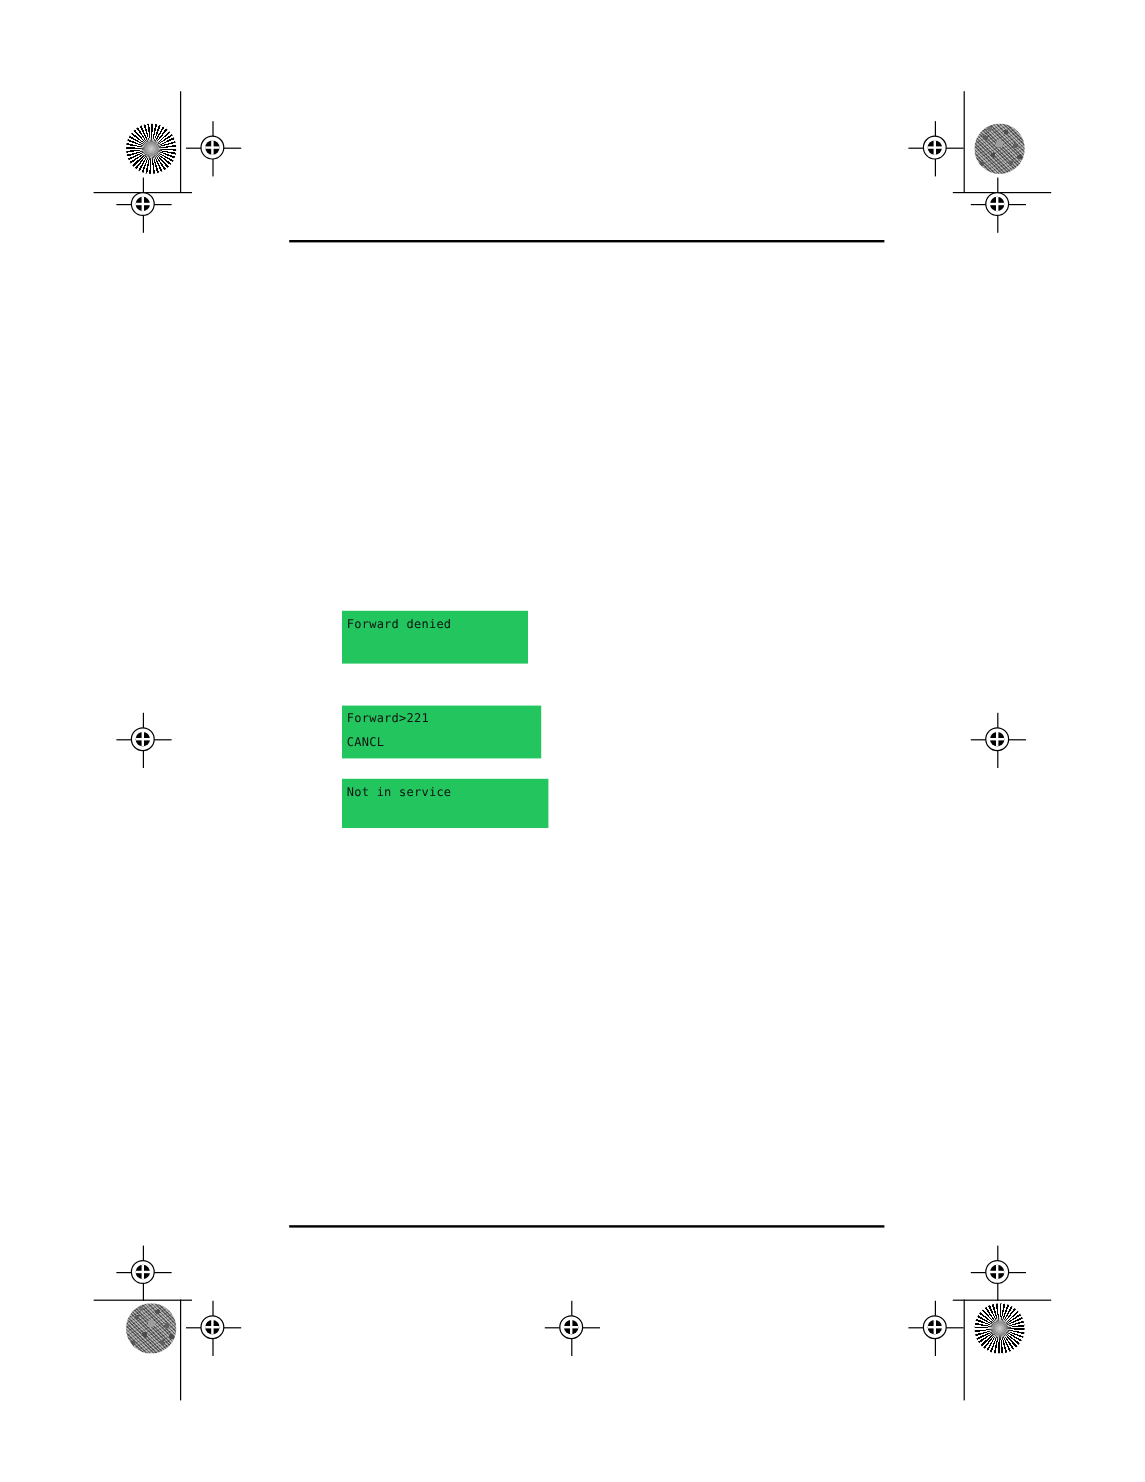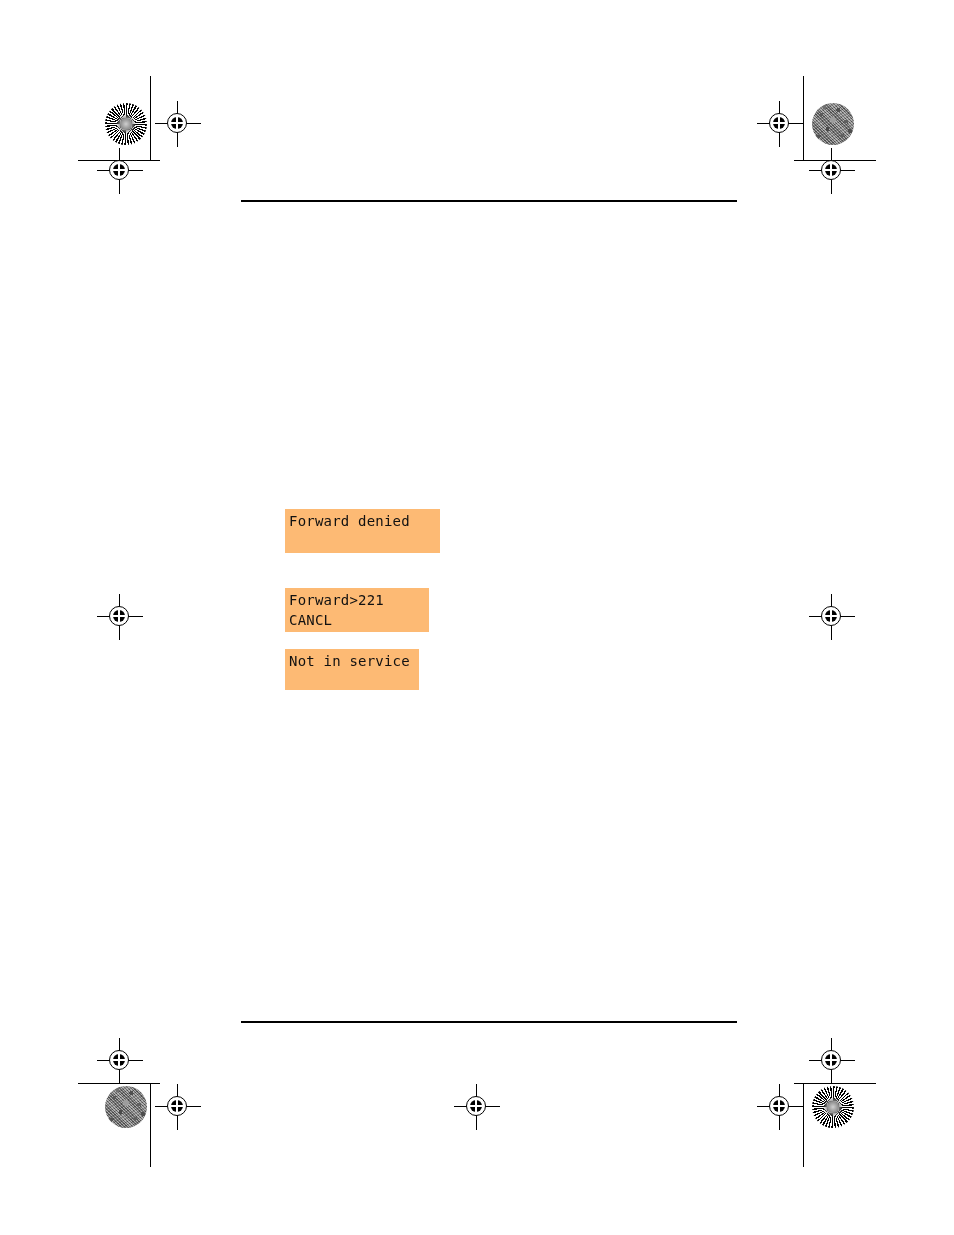--- a/index.html
+++ b/index.html
@@ -112,23 +112,23 @@
   
   .page-rule {
     position: absolute;
     height: 2px;
     background: #000000;
   }
 
   
   .lcd-panel {
     position: absolute;
-    background: #fdba74;
+    background: #22c55e;
     font-family: "DejaVu Sans Mono", "Liberation Mono", monospace;
-    font-size: 14px;
+    font-size: 10px;
     color: #111111;
     letter-spacing: 0.2px;
     box-sizing: border-box;
   }
   .lcd-line {
     position: absolute;
     left: 4px;
     right: 3px;
     height: 20px;
     line-height: 20px;
@@ -242,23 +242,23 @@
 
   <div class="page-rule" style="left:241px; top:200px; width:496px;"></div>
 
   <div class="page-rule" style="left:241px; top:1021px; width:496px;"></div>
 
   <div class="lcd-panel" style="left:285px; top:509px; width:155px; height:44px;">
     <div class="lcd-line row1">Forward denied</div>
     <div class="lcd-line row2"></div>
   </div>
 
-  <div class="lcd-panel" style="left:285px; top:588px; width:144px; height:44px;">
+  <div class="lcd-panel" style="left:285px; top:588px; width:166px; height:44px;">
     <div class="lcd-line row1">Forward&gt;221</div>
     <div class="lcd-line row2 align-right">CANCL</div>
   </div>
 
-  <div class="lcd-panel" style="left:285px; top:649px; width:134px; height:41px;">
+  <div class="lcd-panel" style="left:285px; top:649px; width:172px; height:41px;">
     <div class="lcd-line row1">Not in service</div>
     <div class="lcd-line row2"></div>
   </div>
 
 </div>
 
 </body></html>

